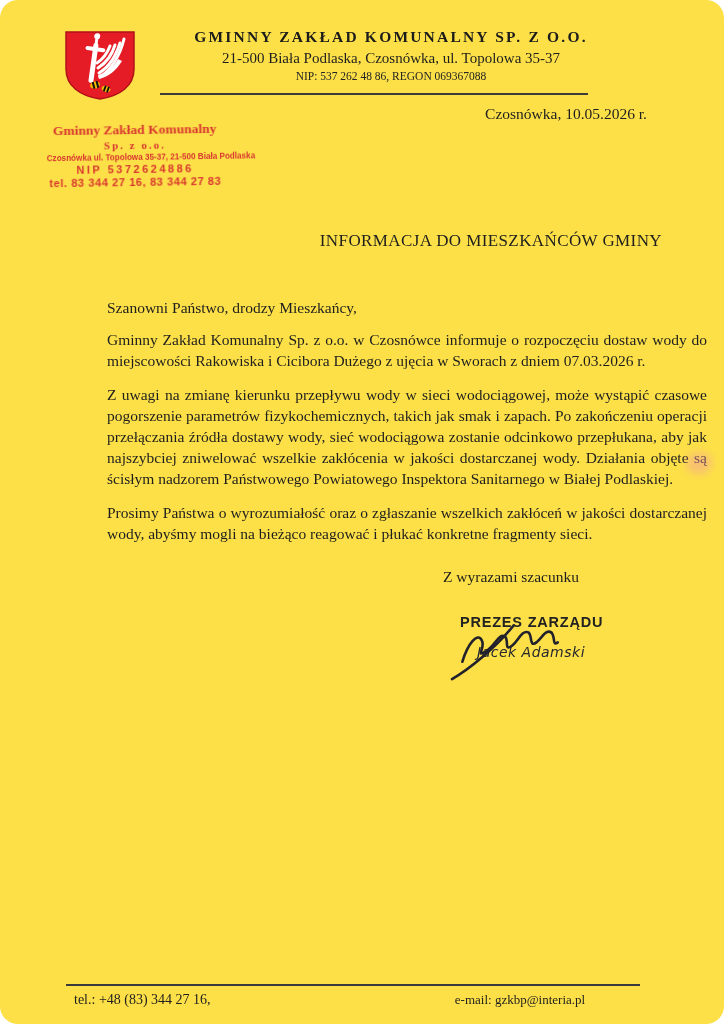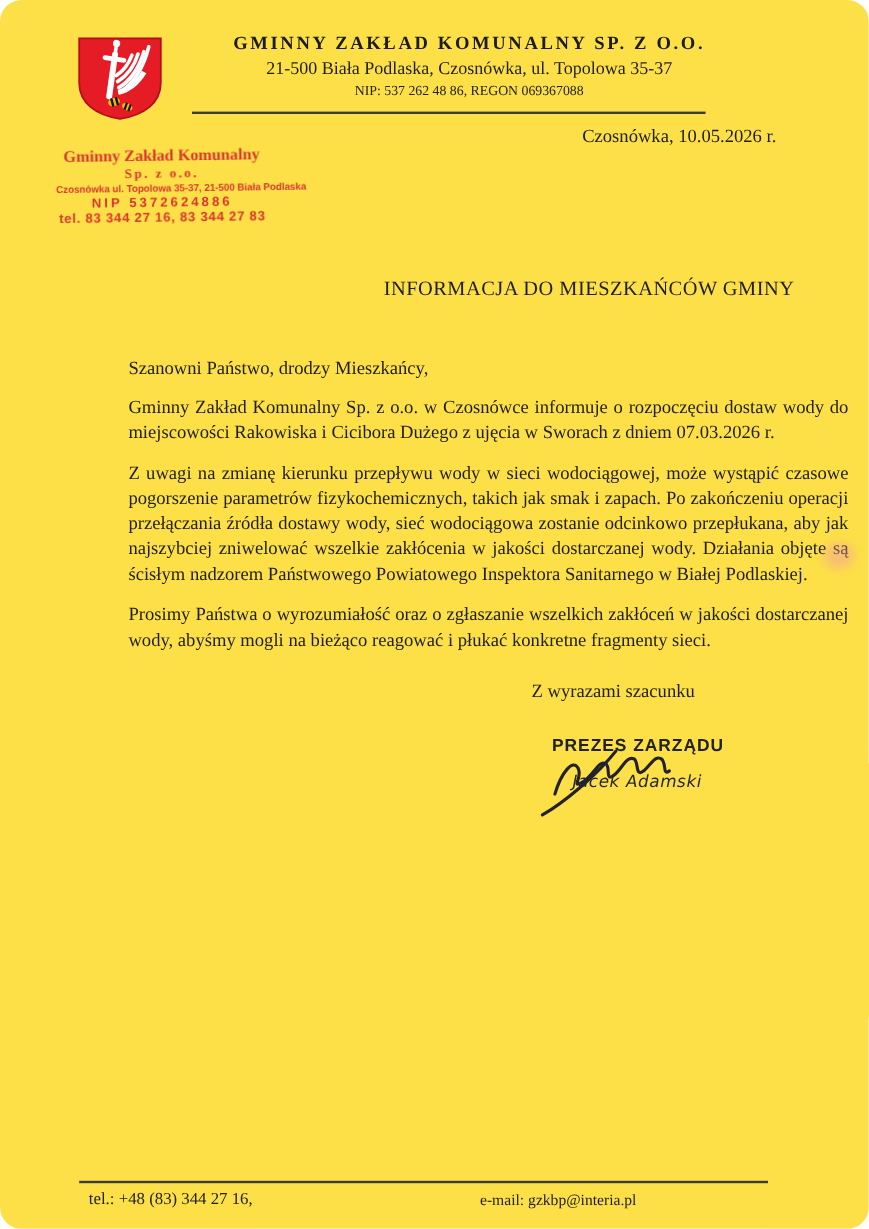--- a/index.html
+++ b/index.html
@@ -83,21 +83,21 @@
   
   .footer-rule{
     position:absolute;left:66px;top:984px;width:574px;height:2px;
     background:#3a3a3a;
   }
   .footer-phone{
     position:absolute;left:74px;top:992px;font-size:14px;
   }
   .footer-email{
     position:absolute;left:400px;top:992px;width:240px;
-    text-align:left;font-size:13px;
+    text-align:center;font-size:13px;
   }
   
   .artifact{
     position:absolute;left:686px;top:452px;width:26px;height:22px;
     background:#f29aa6;border-radius:50%;
     filter:blur(4px);opacity:0.45;
   }
 </style>
 </head>
 <body>

